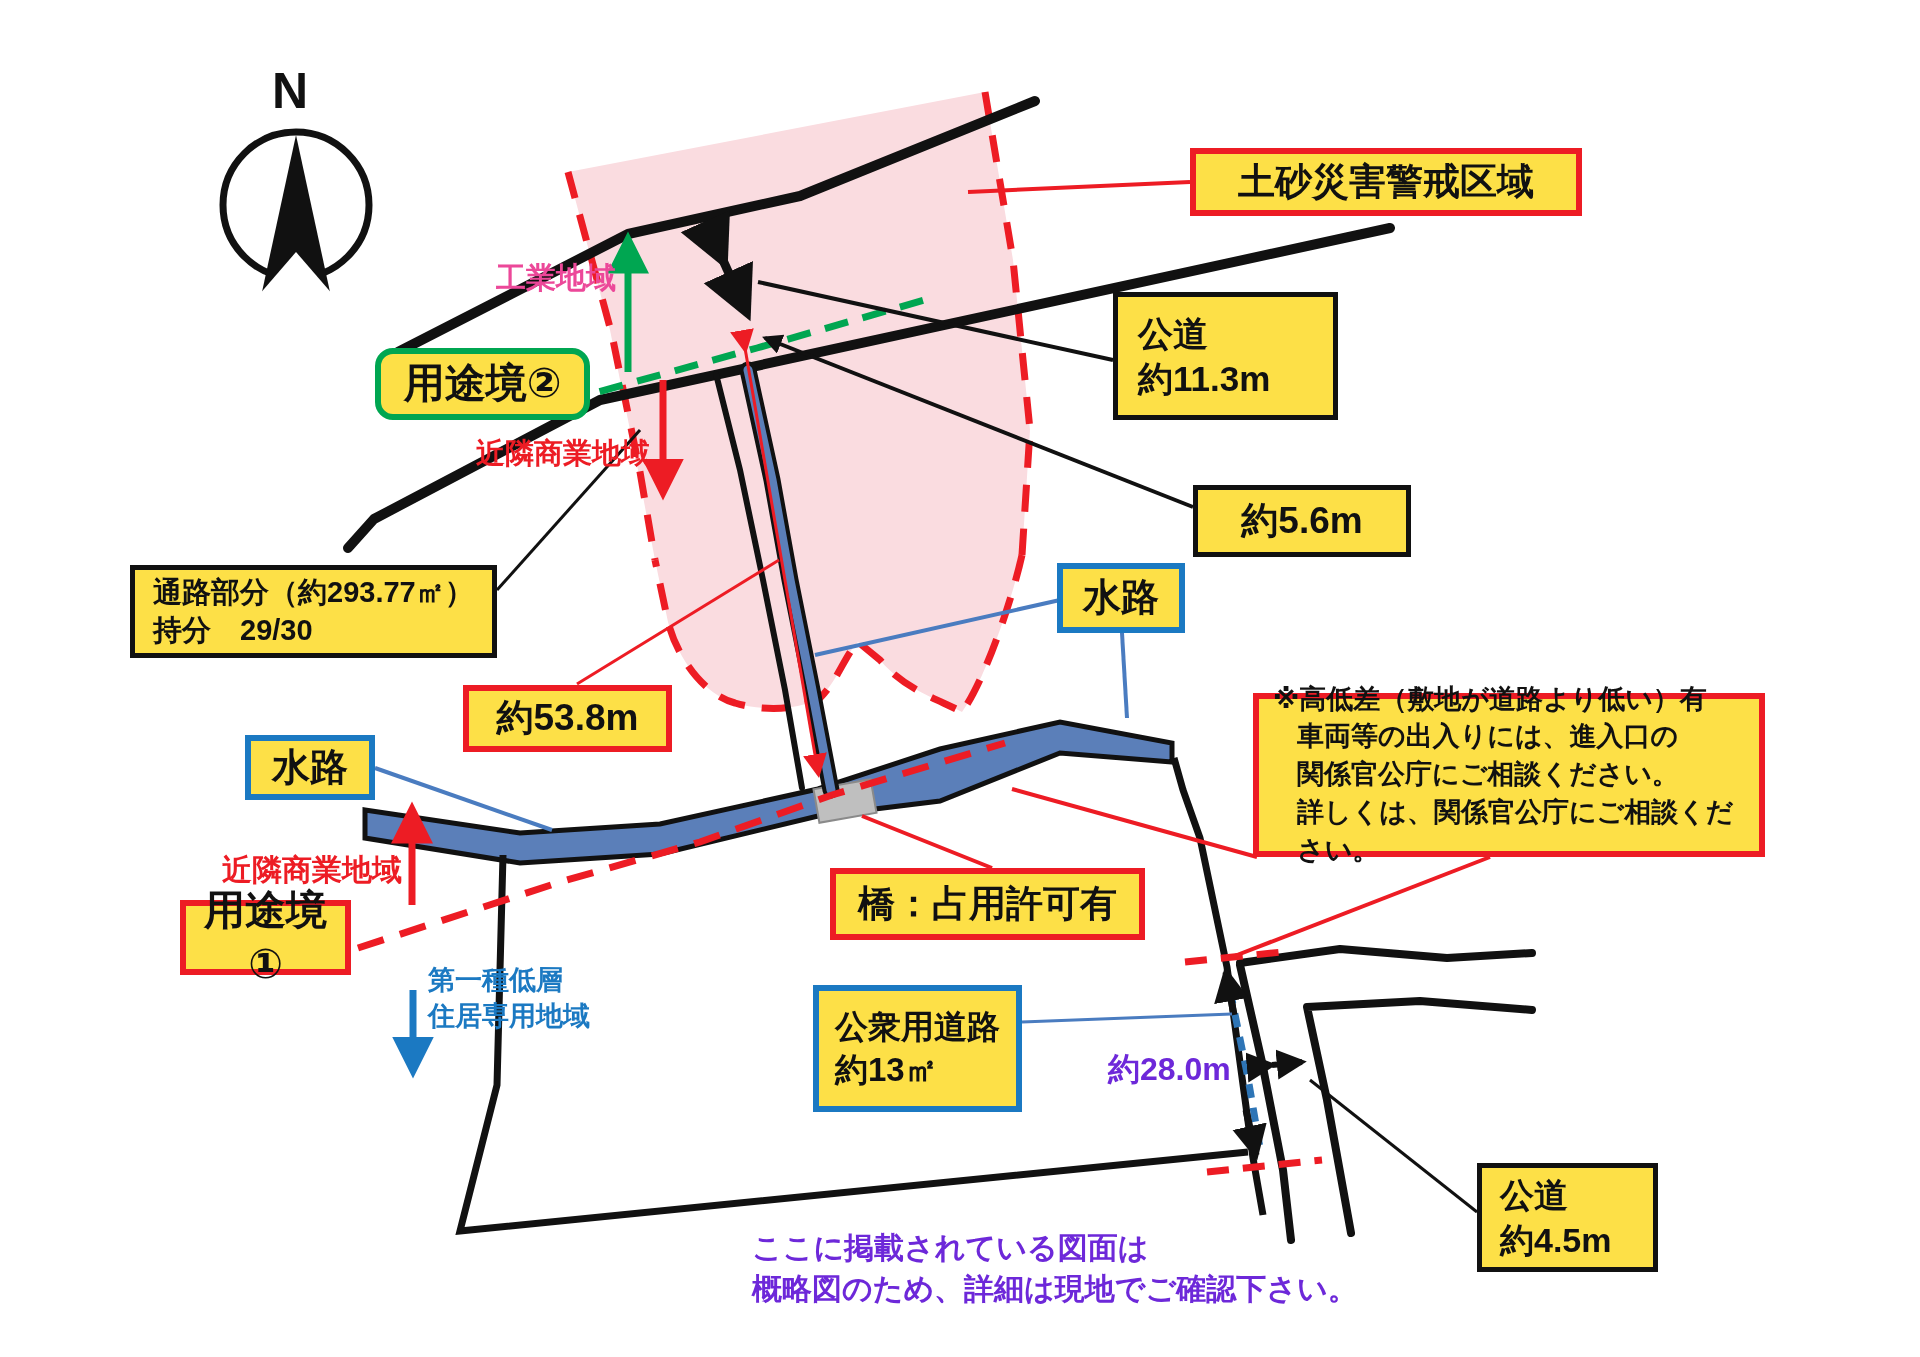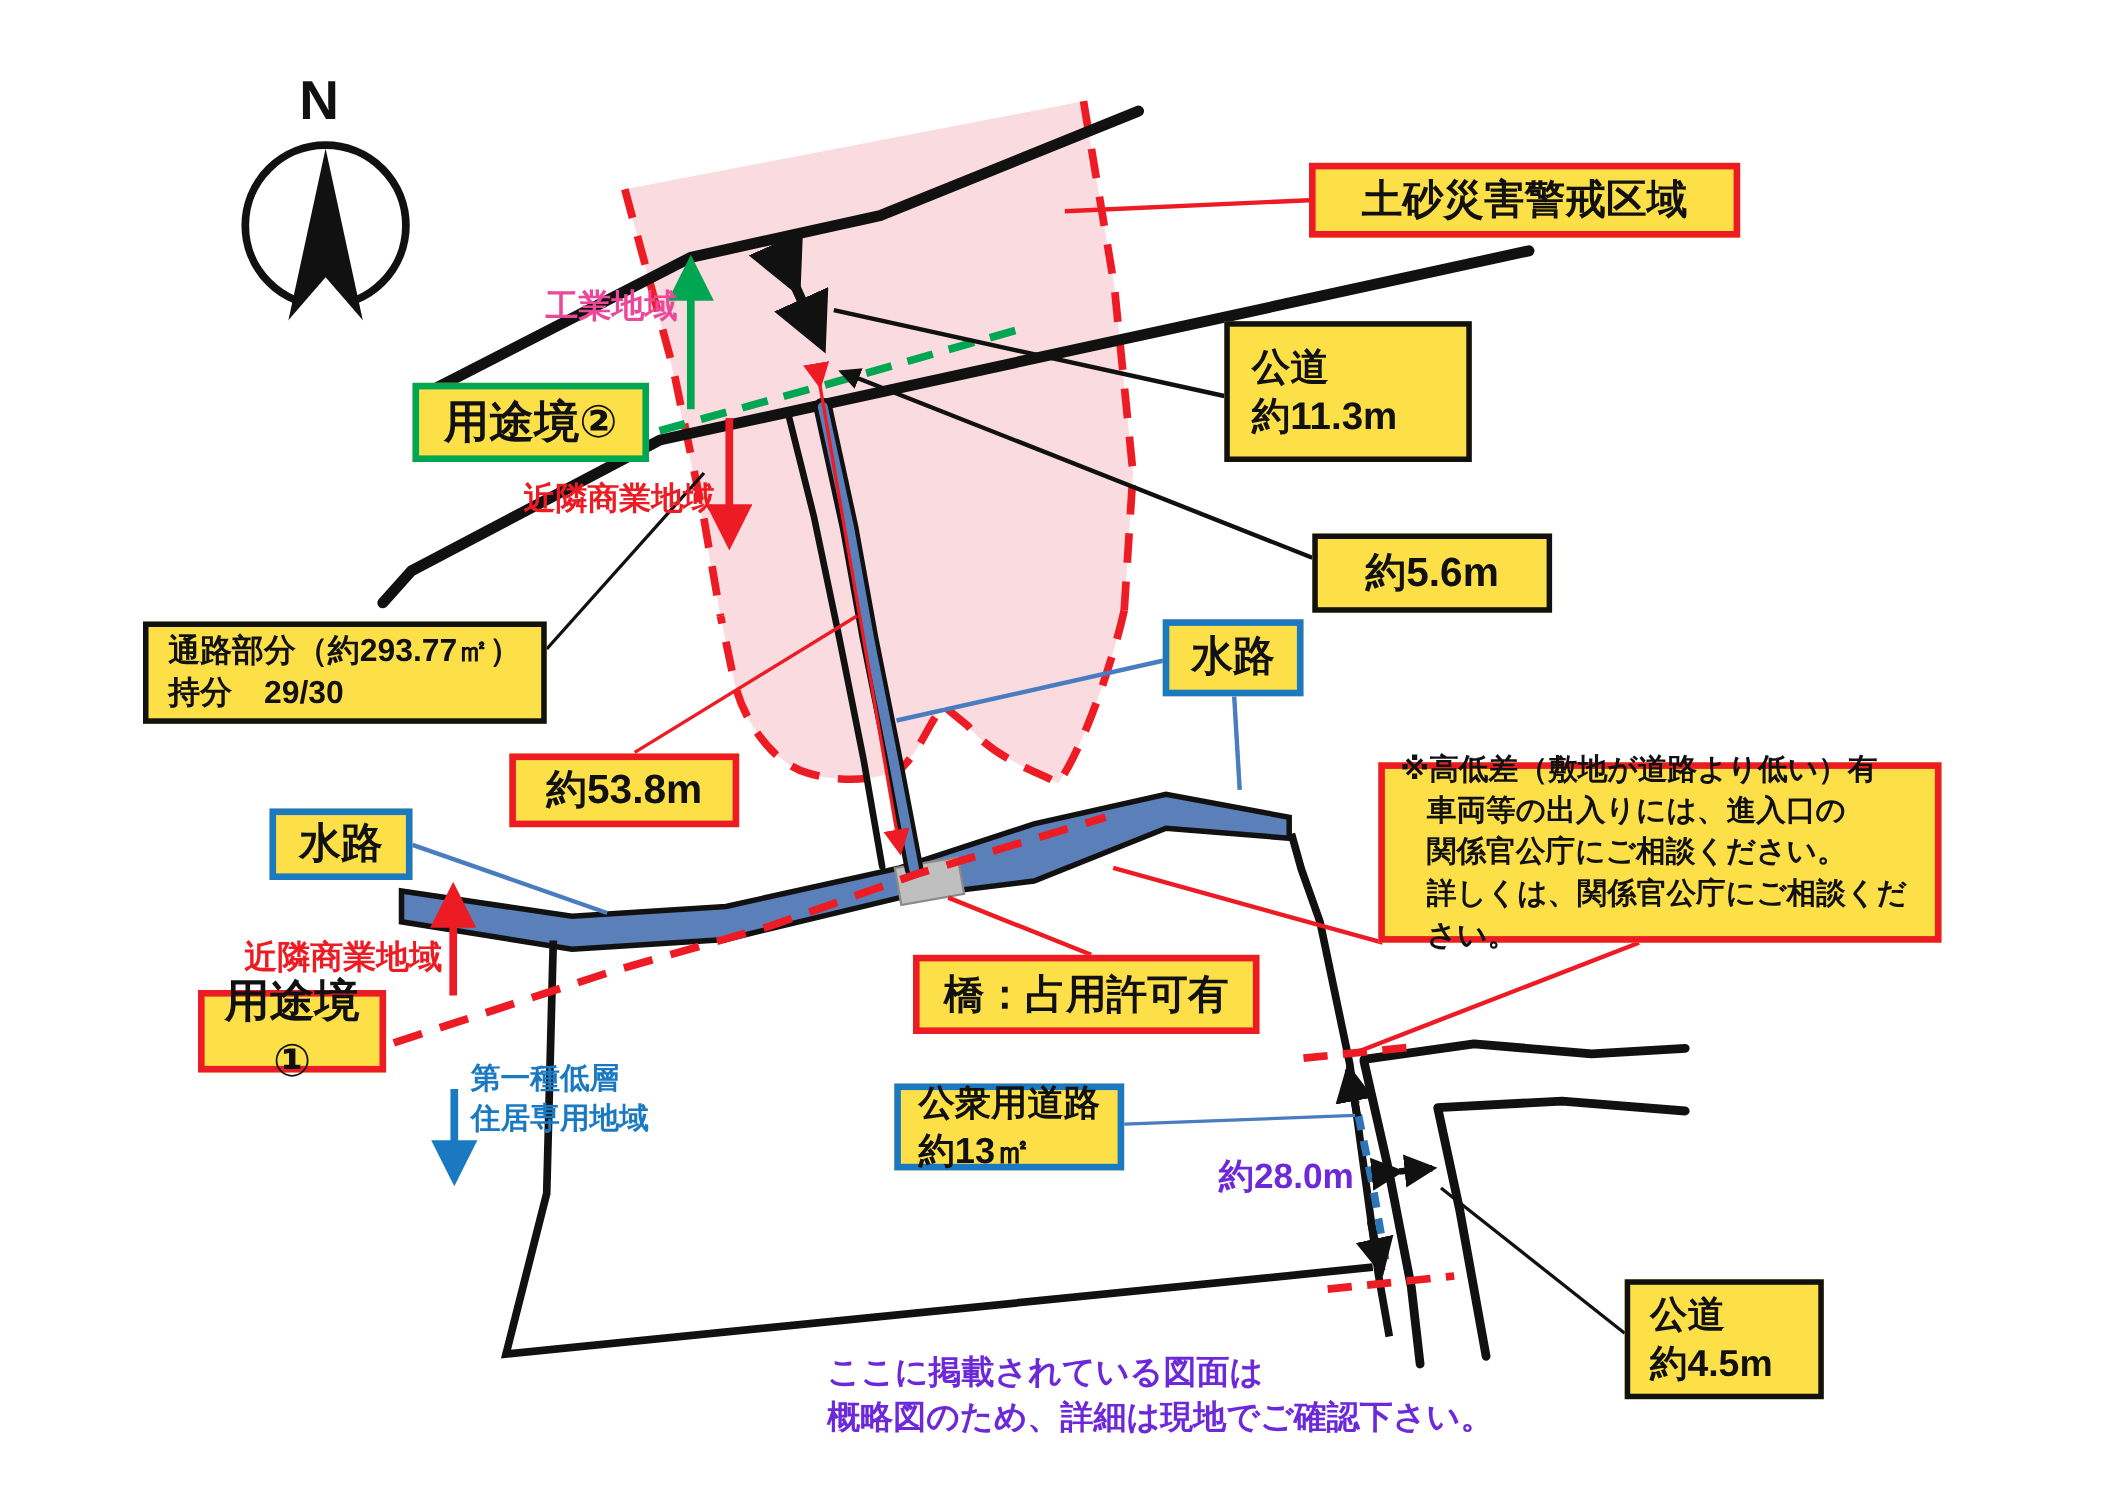--- a/index.html
+++ b/index.html
@@ -141,21 +141,21 @@
   </svg>
 
   <div class="abs nlabel" style="left:272px;top:62px;">N</div>
 
   <div class="bx rd ctr" style="left:1190px;top:148px;width:392px;height:68px;font-size:37px;">
     <span>土砂災害警戒区域</span>
   </div>
 
   <div class="abs t-green" style="left:496px;top:258px;font-size:30px;">工業地域</div>
 
-  <div class="bx gn ctr" style="left:375px;top:348px;width:215px;height:72px;font-size:41px;">
+  <div class="bx gn ctr" style="left:375px;top:348px;width:215px;height:72px;font-size:41px;border-radius:18px;">
     <span>用途境②</span>
   </div>
 
   <div class="abs t-red" style="left:476px;top:434px;font-size:29px;">近隣商業地域</div>
 
   <div class="bx bk lft" style="left:1113px;top:292px;width:225px;height:128px;font-size:35px;padding-left:20px;">
     <span>公道</span>
     <span>約11.3m</span>
   </div>
 
@@ -195,21 +195,21 @@
     <span>橋：占用許可有</span>
   </div>
 
   <div class="bx rd lft" style="left:1253px;top:693px;width:512px;height:164px;font-size:27px;line-height:1.4;padding:8px 14px;">
     <div>※高低差（敷地が道路より低い）有</div>
     <div class="note-indent">車両等の出入りには、進入口の</div>
     <div class="note-indent">関係官公庁にご相談ください。</div>
     <div class="note-indent">詳しくは、関係官公庁にご相談ください。</div>
   </div>
 
-  <div class="bx bl lft" style="left:813px;top:985px;width:209px;height:79px;font-size:33px;padding-left:16px;">
+  <div class="bx bl lft" style="left:813px;top:985px;width:209px;height:127px;font-size:33px;padding-left:16px;">
     <span>公衆用道路</span>
     <span>約13㎡</span>
   </div>
 
   <div class="abs t-black" style="left:1108px;top:1048px;font-size:32px;">約28.0m</div>
 
   <div class="bx bk lft" style="left:1477px;top:1163px;width:181px;height:109px;font-size:34px;padding-left:18px;">
     <span>公道</span>
     <span>約4.5m</span>
   </div>

